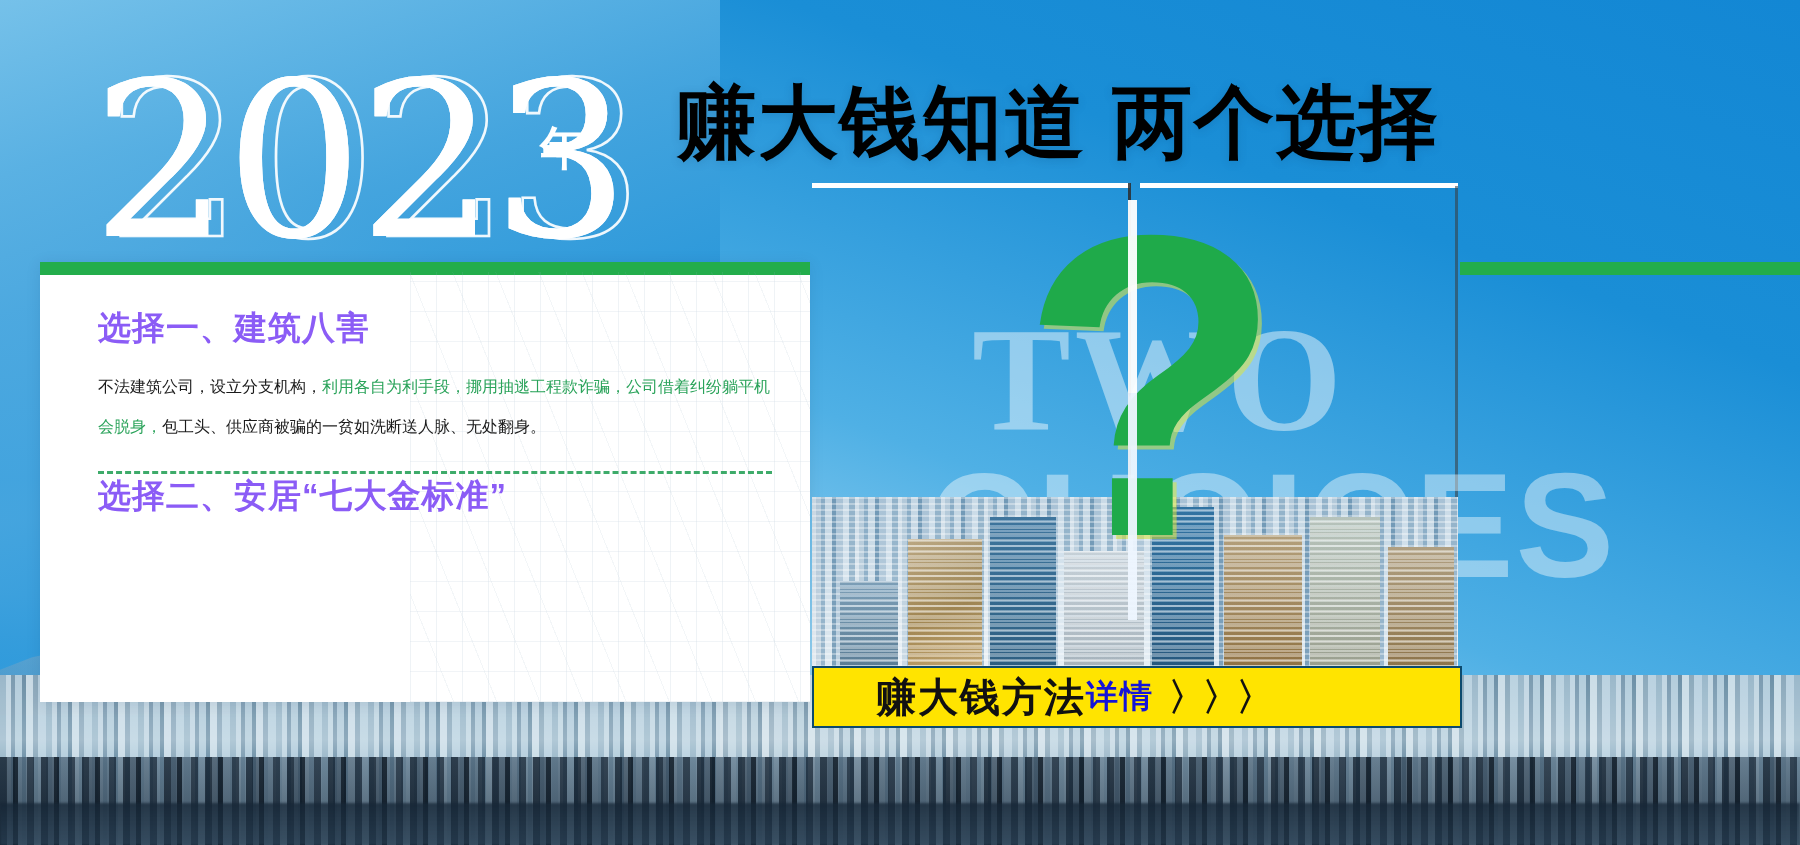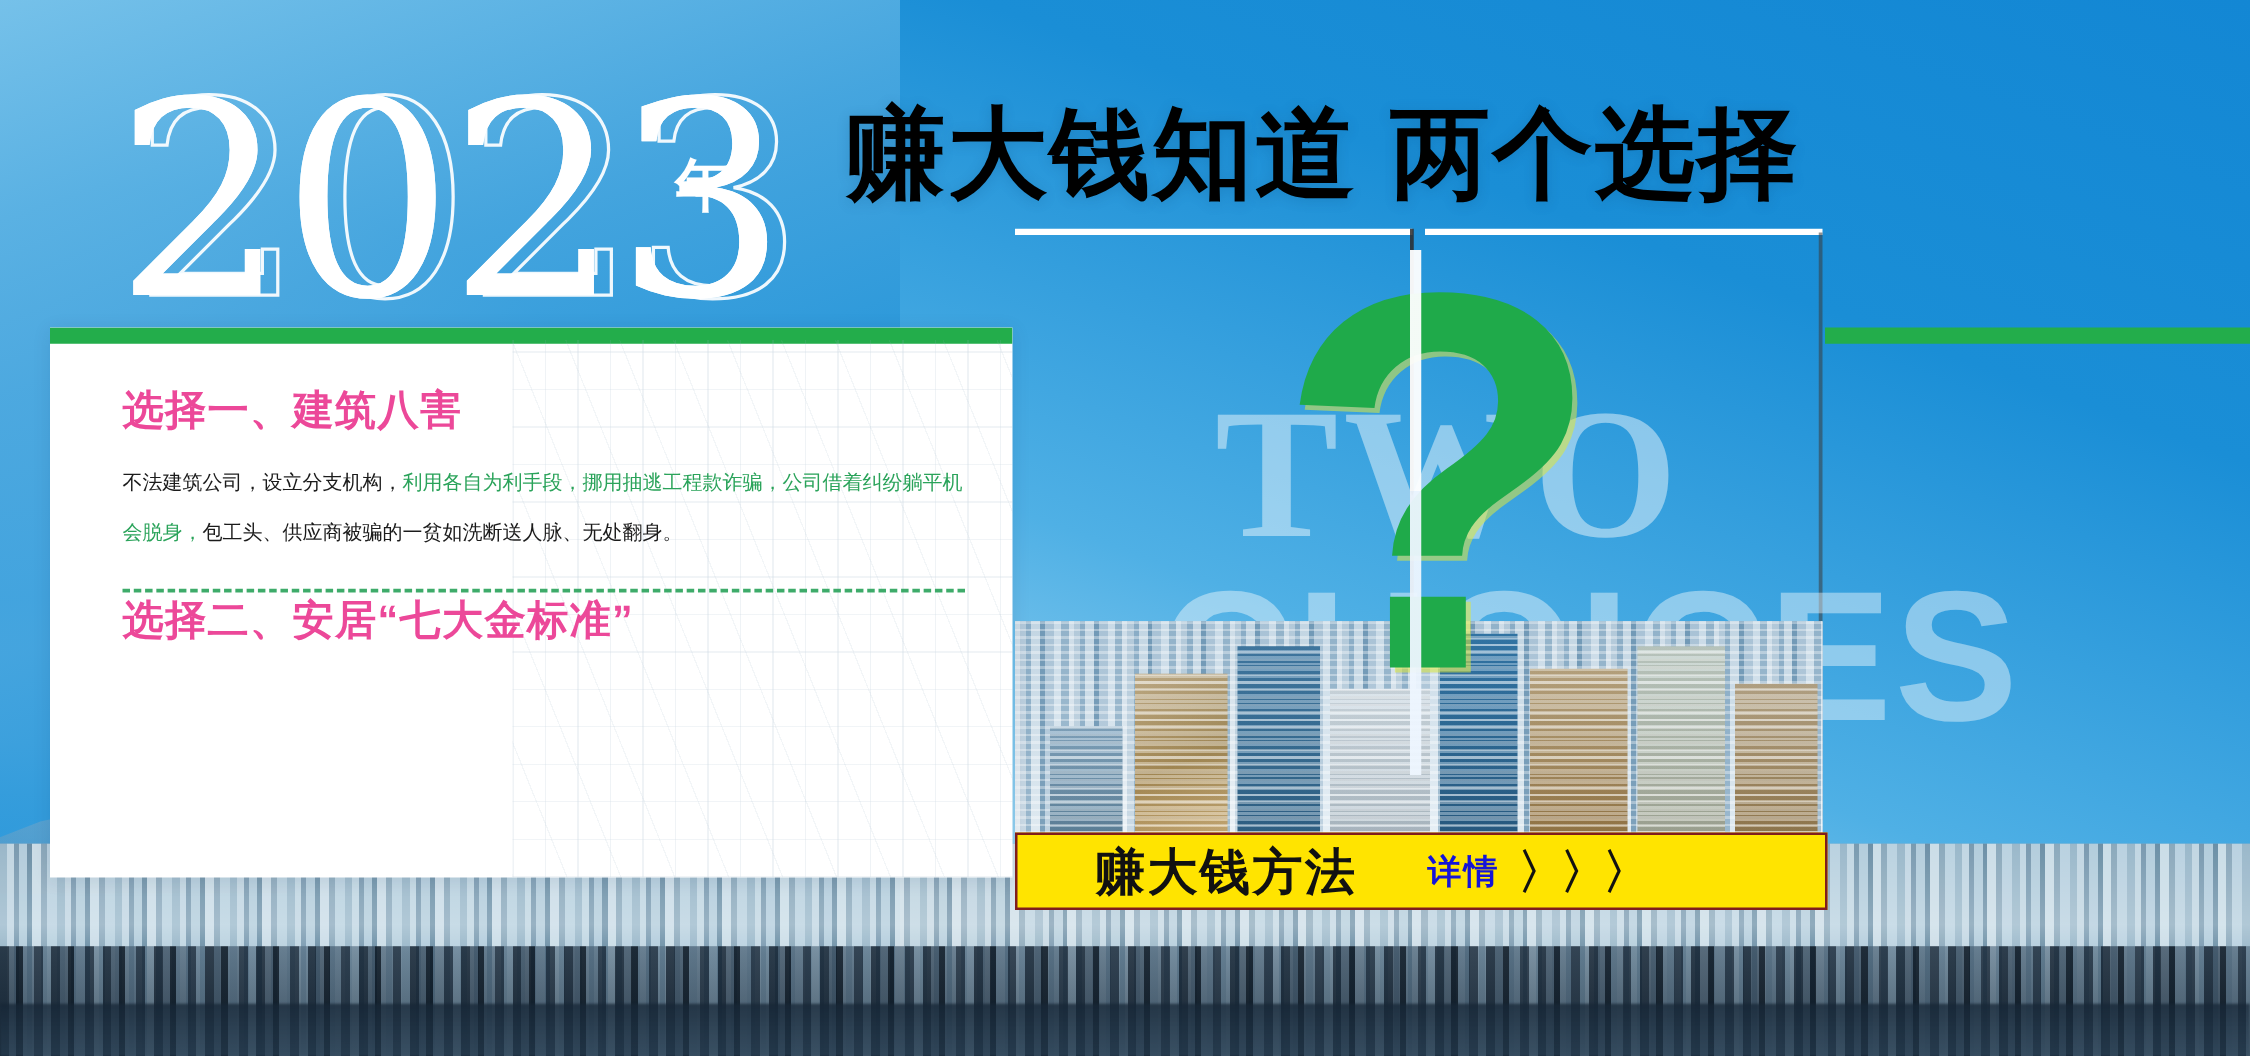--- a/index.html
+++ b/index.html
@@ -152,45 +152,45 @@
   .t7{ left:498px; width:70px; height:150px; background:linear-gradient(to bottom,#d8ddc9,#9aa08c); }
   .t8{ left:576px; width:66px; height:120px; background:linear-gradient(to bottom,#c8a878,#8a6c3a); }
   .tower::before{
     content:""; position:absolute; inset:0;
     background:repeating-linear-gradient(0deg, rgba(255,255,255,.35) 0 2px, rgba(0,0,0,.08) 2px 5px);
   }
 
   
   .cta{
     position:absolute; left:812px; top:666px; width:650px; height:62px;
-    background:#ffe400; border:2px solid #7f1d1d;
+    background:#ffe400; border:2px solid #0c4a6e;
     display:flex; align-items:center; z-index:9;
   }
   .cta-main{ font-size:40px; font-weight:700; color:#111; margin-left:62px; letter-spacing:2px; }
-  .cta-detail{ font-size:27px; font-weight:700; color:#1414d8; margin-left:56px; letter-spacing:2px; }
+  .cta-detail{ font-size:32px; font-weight:700; color:#1414d8; letter-spacing:2px; }
   .cta-arrows{ font-size:38px; font-weight:700; color:#111; margin-left:14px; letter-spacing:-4px; }
 
   
   .card{
     position:absolute; left:40px; top:262px; width:770px; height:440px;
     background:#ffffff; z-index:8;
     box-shadow:0 2px 14px rgba(0,40,80,.10);
     overflow:hidden;
   }
   .card-top{ position:absolute; left:0; top:0; width:100%; height:13px; background:#23ad4b; }
   .card-bp{
     position:absolute; right:-40px; top:10px; width:440px; height:430px;
     opacity:.5;
     background:
       repeating-linear-gradient(90deg, rgba(150,175,195,.30) 0 1px, rgba(0,0,0,0) 1px 26px),
       repeating-linear-gradient(0deg, rgba(150,175,195,.26) 0 1px, rgba(0,0,0,0) 1px 30px),
       repeating-linear-gradient(68deg, rgba(150,175,195,.22) 0 1px, rgba(0,0,0,0) 1px 40px);
   }
   .card-inner{ position:relative; padding:44px 38px 0 58px; z-index:2; }
-  .sec-title{ font-size:33px; font-weight:700; color:#ec4899; letter-spacing:1px; }
+  .sec-title{ font-size:33px; font-weight:700; color:#8b5cf6; letter-spacing:1px; }
   .sec-body{ margin-top:16px; font-size:16px; line-height:40px; color:#1b1b1b; letter-spacing:0px; }
   .g{ color:#2aa35a; }
   .divider{
     margin:24px 0 0 0; height:0; border-top:3px dashed #2aa35a; opacity:.9;
   }
   .sec2{ }
 </style>
 </head>
 <body>
 

